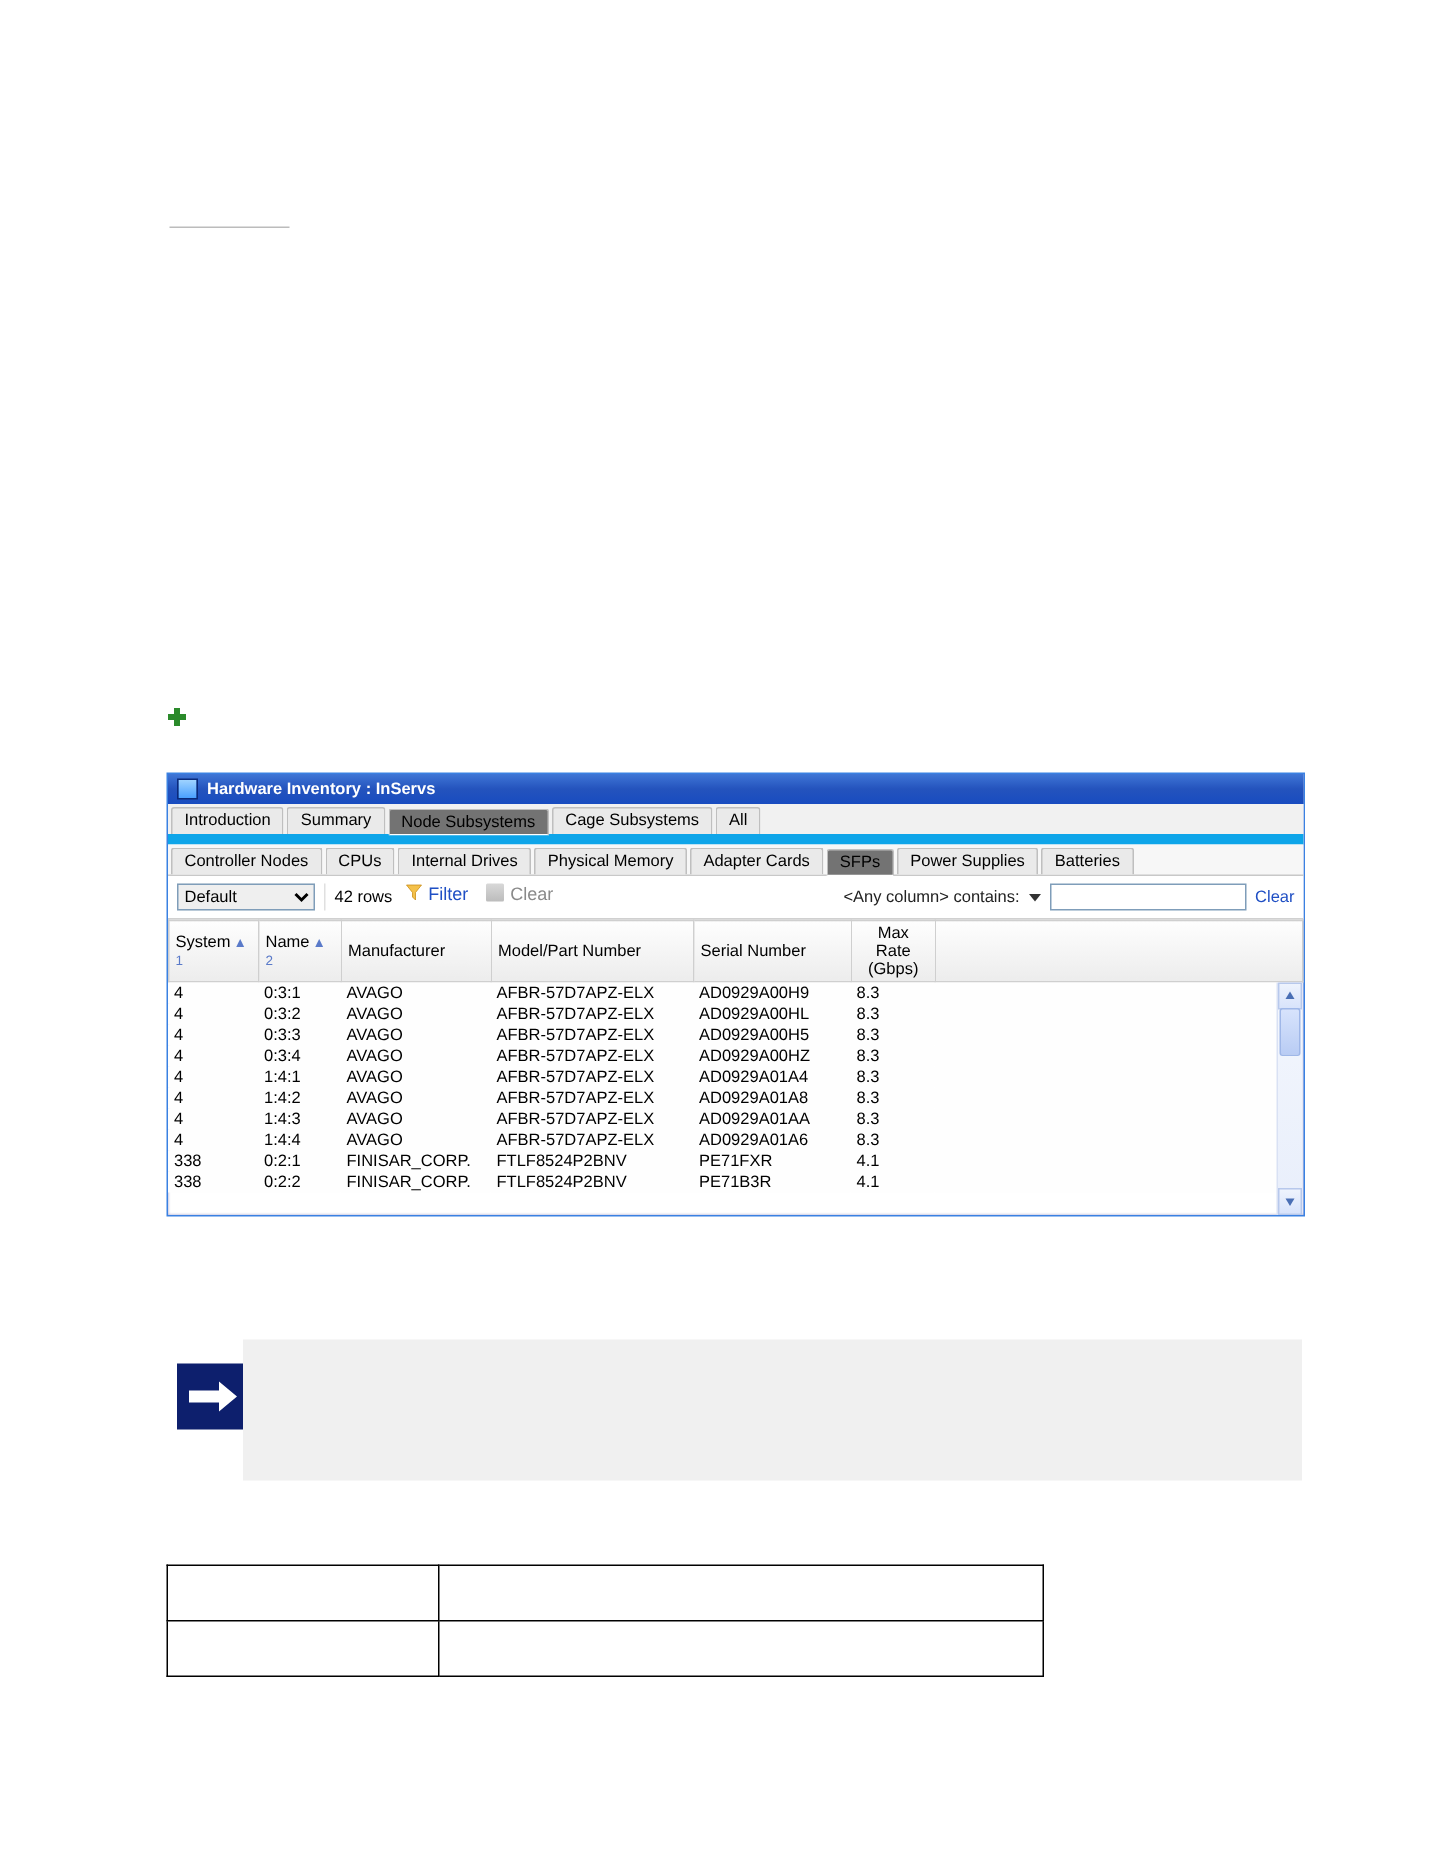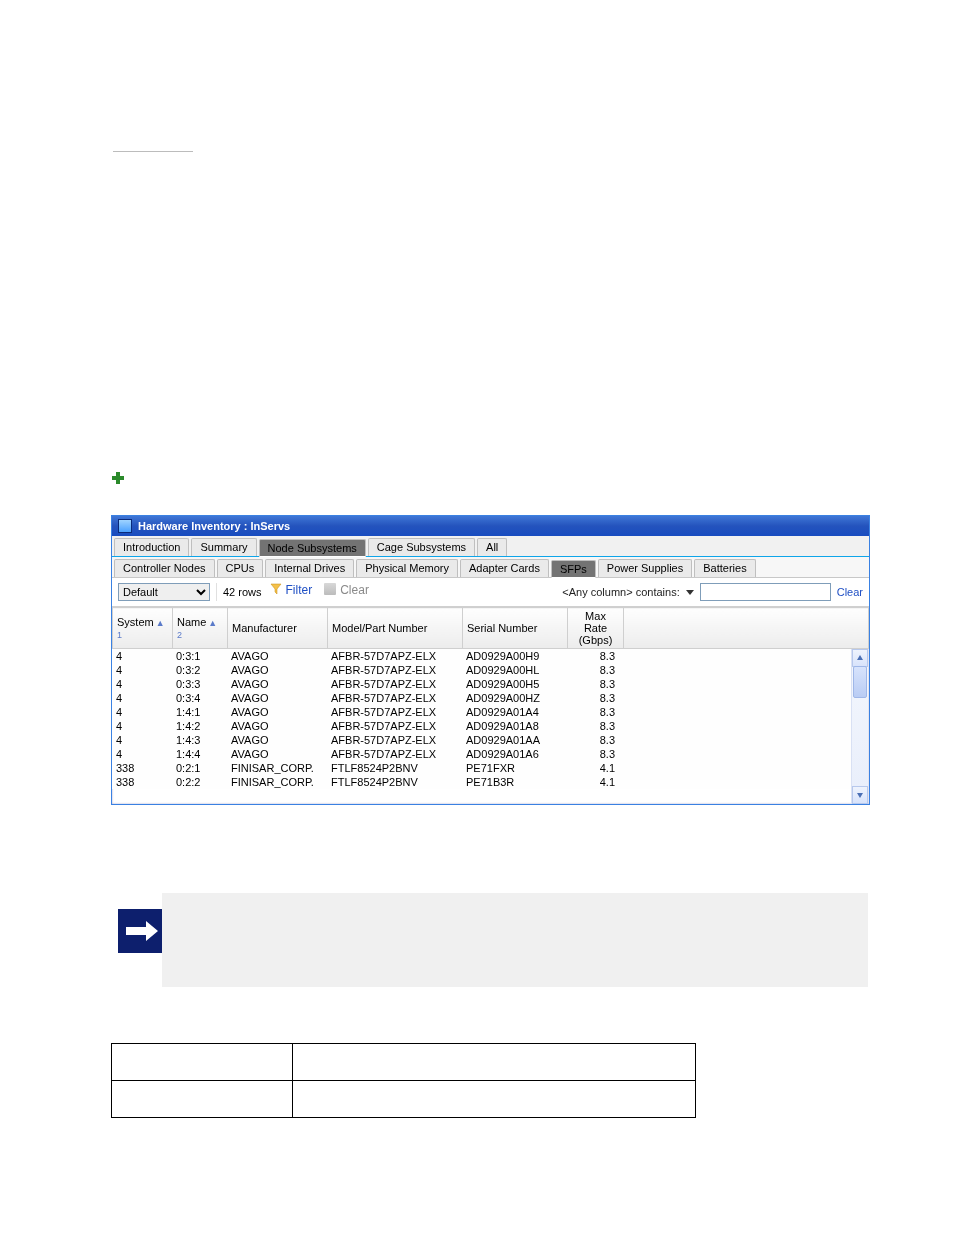--- a/index.html
+++ b/index.html
@@ -1,20 +1,20 @@
 <!DOCTYPE html>
 <html><head>
 <meta charset="utf-8">
 <style>
   body { margin:0; font-family:"Segoe UI",Tahoma,Arial,sans-serif; font-size:11px; background:#fff; color:#000; }
   .page { width:848px; height:1235px; position:relative; }
   .app-window { position:absolute; left:111px; top:515px; width:757px; border:1px solid #3a81e2; background:#fff; box-shadow:0 0 2px rgba(0,0,120,.4) inset; }
   .titlebar { height:20px; background:linear-gradient(#3f76d6,#2453bd 50%,#184cc0); color:#fff; font-weight:bold; display:flex; align-items:center; padding:0 6px; gap:6px; }
   .titlebar .app-icon { width:12px; height:12px; background:linear-gradient(#9fd3ff,#4aa0ff); border:1px solid #0a2a7a; }
-  .tabbar { display:flex; border-bottom:1px solid #0ea5e9; padding-top:2px; background:#f1f1f1; }
+  .tabbar { display:flex; border-bottom:7px solid #0ea5e9; padding-top:2px; background:#f1f1f1; }
   .tab { padding:2px 8px; border:1px solid #bfbfbf; border-bottom:none; margin-left:2px; border-radius:2px 2px 0 0; background:#eaeaea; font-size:11px; cursor:default; }
   .tab.active { background:#737373; position:relative; top:1px; border-bottom:1px solid #fff; }
   .subtabbar { display:flex; border-bottom:1px solid #c8c8c8; background:#f7f7f7; padding-top:2px; }
   .toolbar { display:flex; align-items:center; gap:4px; padding:3px 6px; border-bottom:1px solid #d0d0d0; background:#fff; height:22px; }
   .toolbar .sep { width:1px; height:18px; background:#e0e0e0; margin:0 2px; }
   select.combobox { height:18px; font-size:11px; border:1px solid #7f9db9; }
   .toolbar .rows-label { font-size:11px; }
   .toolbar .filter, .toolbar .clear-btn { display:flex; gap:4px; padding:0 4px; height:18px; font-size:12px; cursor:pointer; }
   .toolbar .filter { color:#1f4fc4; }
   .toolbar .clear-btn { color:#8a8a8a; }
@@ -23,21 +23,21 @@
   .toolbar .icon-clear { width:12px; height:12px; background:linear-gradient(#d8d8d8,#bcbcbc); border-radius:1px; }
   .toolbar-right { margin-left:auto; display:flex; align-items:center; gap:6px; }
   .toolbar-right .label { font-size:11px; color:#222; }
   .toolbar-right .dropdown-arrow { width:8px; height:8px; display:inline-flex; align-items:center; justify-content:center; color:#333; cursor:pointer; }
   .toolbar-right input { width:125px; height:14px; border:1px solid #7f9db9; font-size:11px; padding:1px 2px; }
   .toolbar-right .clear-link { color:#1f4fc4; cursor:pointer; }
   table.datagrid { width:100%; border-collapse:collapse; table-layout:fixed; }
   table.datagrid thead th { background:linear-gradient(#fefefe,#ececec); border:1px solid #cfcfcf; font-weight:normal; font-size:11px; padding:2px 4px; text-align:left; position:relative; }
   table.datagrid thead th.sort .sort-ind { font-size:9px; color:#5a7ac9; margin-left:2px; }
   table.datagrid tbody td { padding:1px 4px; font-size:11px; border-bottom:0; }
-  table.datagrid tbody td.num { text-align:right; padding-right:8px;margin-top:36px; }
+  table.datagrid tbody td.num { padding-right:8px;margin-top:36px; }
   table.datagrid tbody tr { background:#fefefe; }
   .scrollbar { position:absolute; right:1px; top:0; bottom:0; width:16px; background:linear-gradient(#f4f7fd,#e8eefb); border-left:1px solid #d9e1f4; }
   .scrollbar .arrow { height:16px; display:flex; align-items:center; justify-content:center; background:linear-gradient(#eef3fd,#d8e3fb); border:1px solid #b7c8ec; margin:0; cursor:pointer; }
   .scrollbar .arrow svg { width:8px; height:8px; }
   .scrollbar .track { position:absolute; top:17px; bottom:17px; left:0; right:0; }
   .scrollbar .thumb { position:absolute; left:1px; right:1px; background:linear-gradient(#d7e3fc,#b9ccf4); border:1px solid #9fb7e8; border-radius:2px; cursor:pointer; }
   .gridwrap { position:relative; }
   .gridwrap .gridbody-wrap { position:relative; }
   
   .doclink { color:#2453bd; text-decoration:underline; position:absolute; font-size:11px; }

